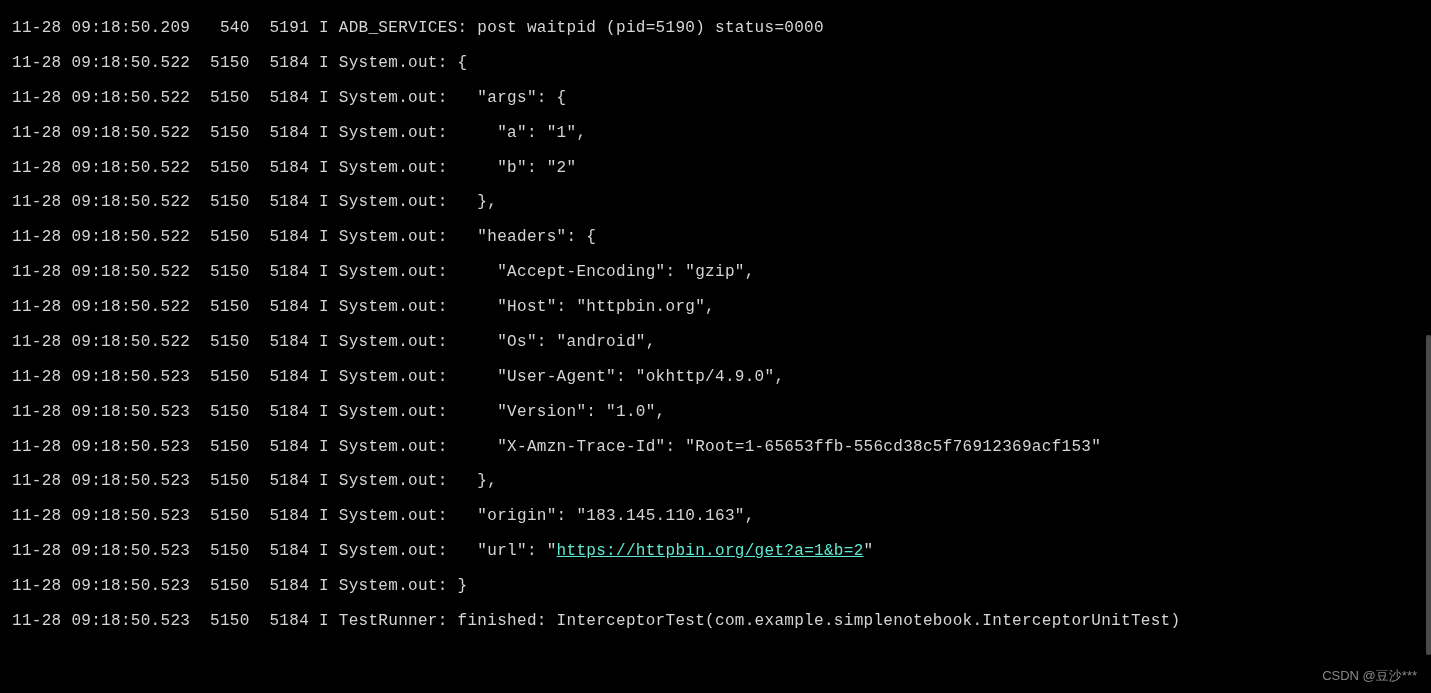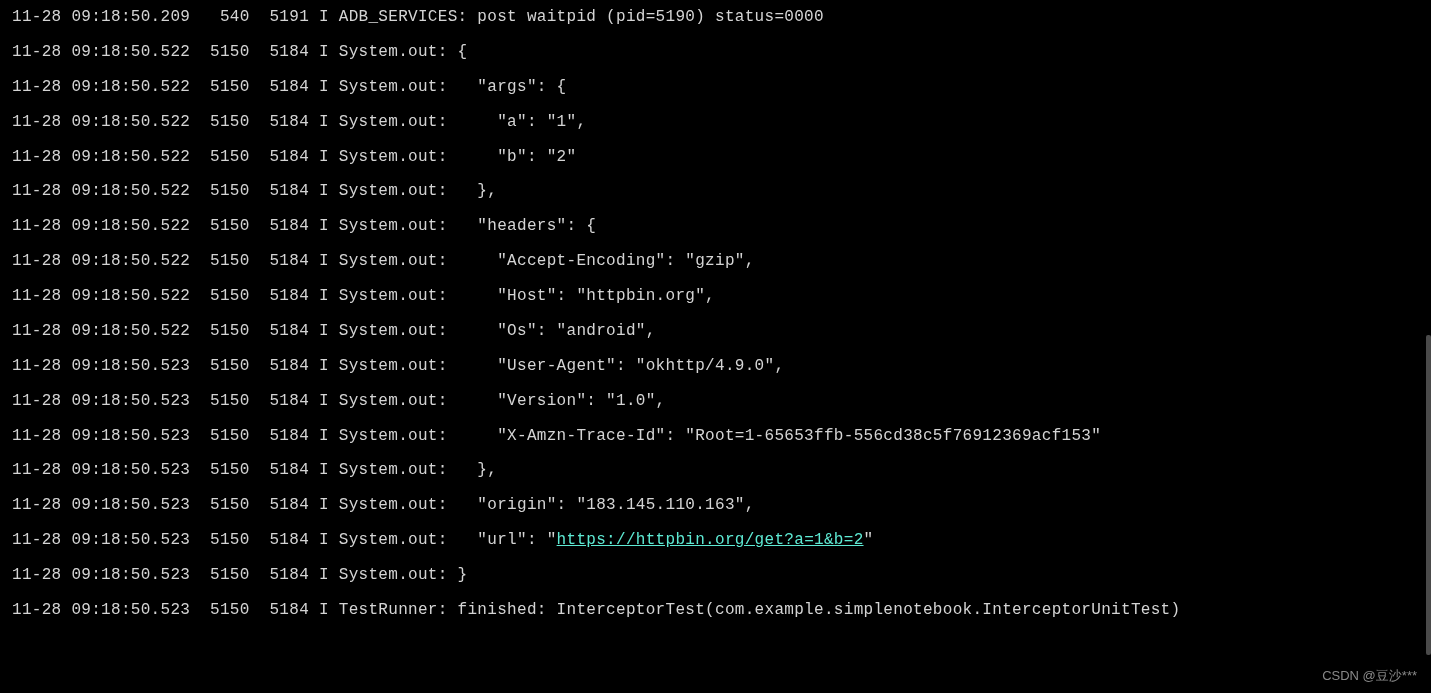--- a/index.html
+++ b/index.html
@@ -11,21 +11,21 @@
       background: #000000;
       font-family: "Consolas", "Monaco", "Courier New", monospace;
       font-size: 16px;
       color: #d4d4d4;
       width: 1431px;
       height: 693px;
       overflow: hidden;
       position: relative;
     }
     .log-container {
-      padding: 0 12px;
+      padding: 11px 12px;
       line-height: 2.18;
       white-space: pre;
       letter-spacing: 0.3px;
     }
     .log-line {
       display: block;
     }
     .link {
       color: #5eead4;
       text-decoration: underline;

